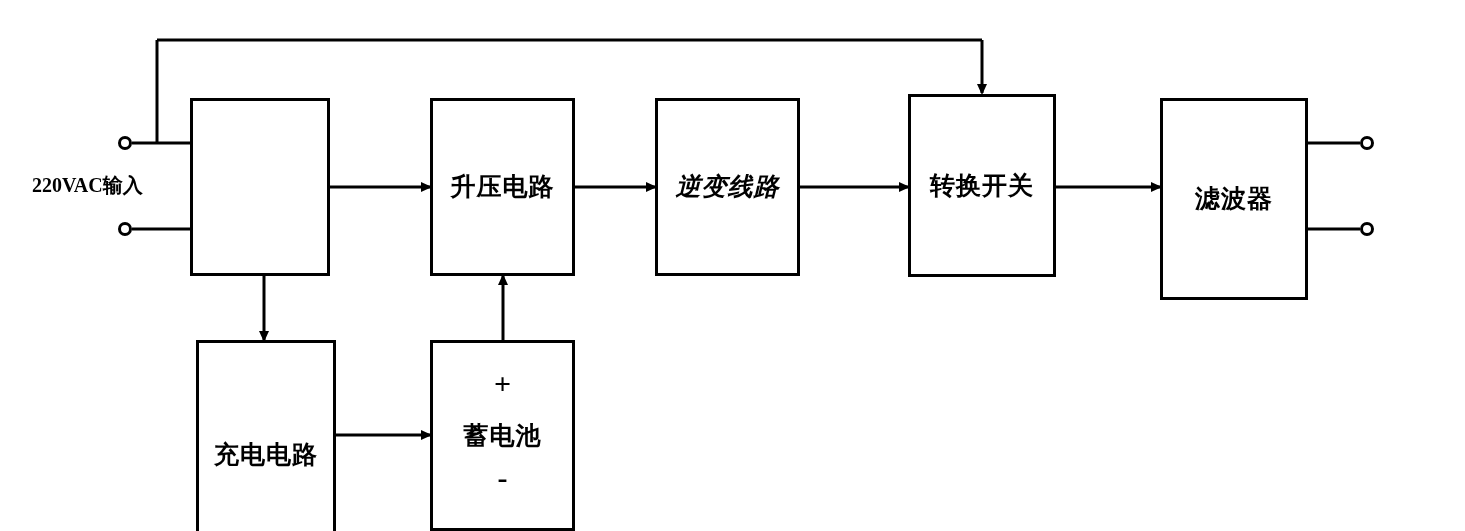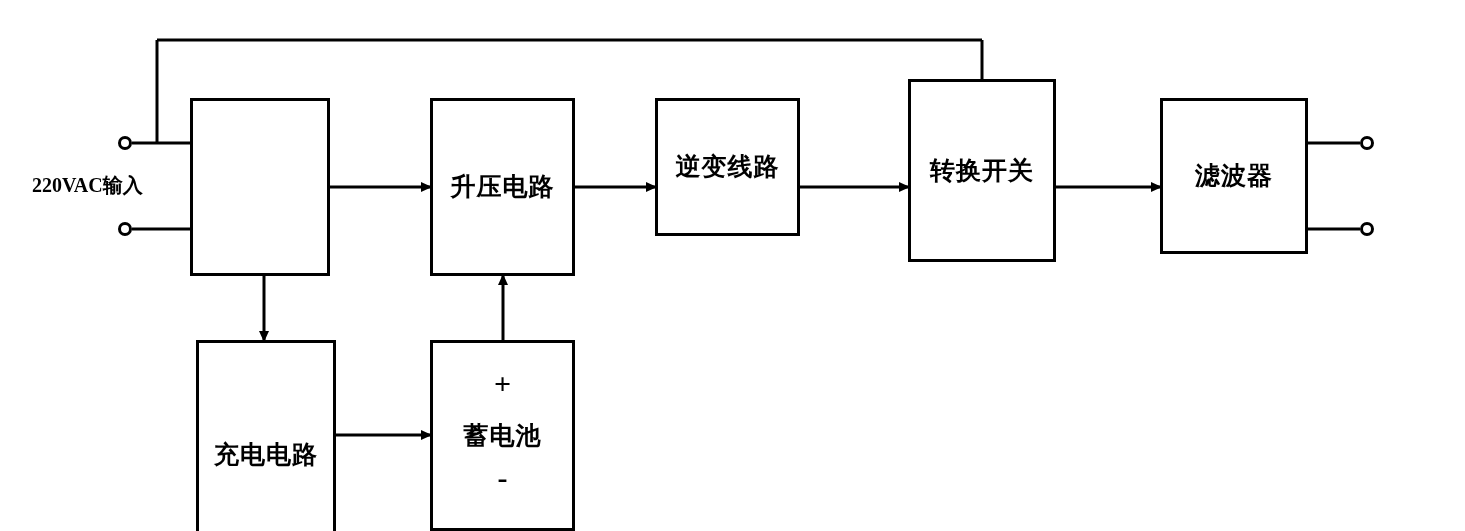--- a/index.html
+++ b/index.html
@@ -120,29 +120,29 @@
   <div class="term-dot" style="left:1360px; top:222px;"></div>
 
   <div class="block" style="left:190px; top:98px; width:140px; height:178px;">
     <span class="block-label"></span>
   </div>
 
   <div class="block" style="left:430px; top:98px; width:145px; height:178px;">
     <span class="block-label">升压电路</span>
   </div>
 
-  <div class="block" style="left:655px; top:98px; width:145px; height:138px;">
+  <div class="block" style="left:655px; top:98px; width:145px; height:178px;font-style:italic;">
     <span class="block-label">逆变线路</span>
   </div>
 
-  <div class="block" style="left:908px; top:79px; width:148px; height:183px;">
+  <div class="block" style="left:908px; top:94px; width:148px; height:183px;">
     <span class="block-label">转换开关</span>
   </div>
 
-  <div class="block" style="left:1160px; top:98px; width:148px; height:156px;">
+  <div class="block" style="left:1160px; top:98px; width:148px; height:202px;">
     <span class="block-label">滤波器</span>
   </div>
 
   <div class="block" style="left:196px; top:340px; width:140px; height:230px;">
     <span class="block-label">充电电路</span>
   </div>
 
   <div class="block" style="left:430px; top:340px; width:145px; height:191px;">
     <span class="batt-sign" style="top:24px;">+</span>
     <span class="block-label">蓄电池</span>

